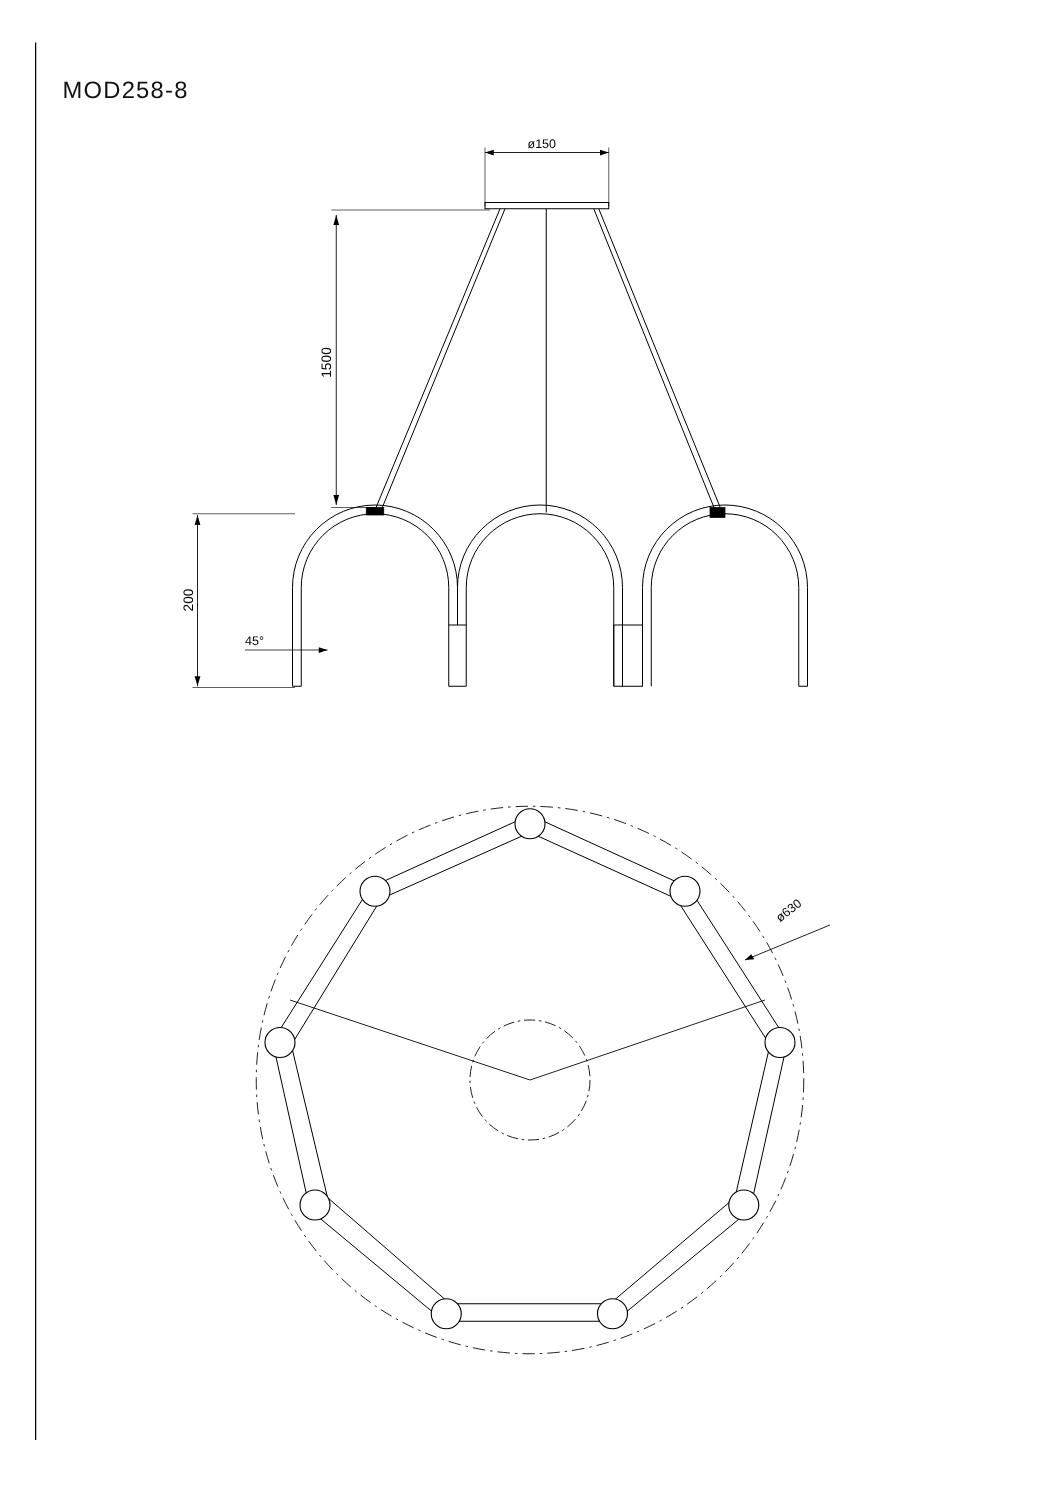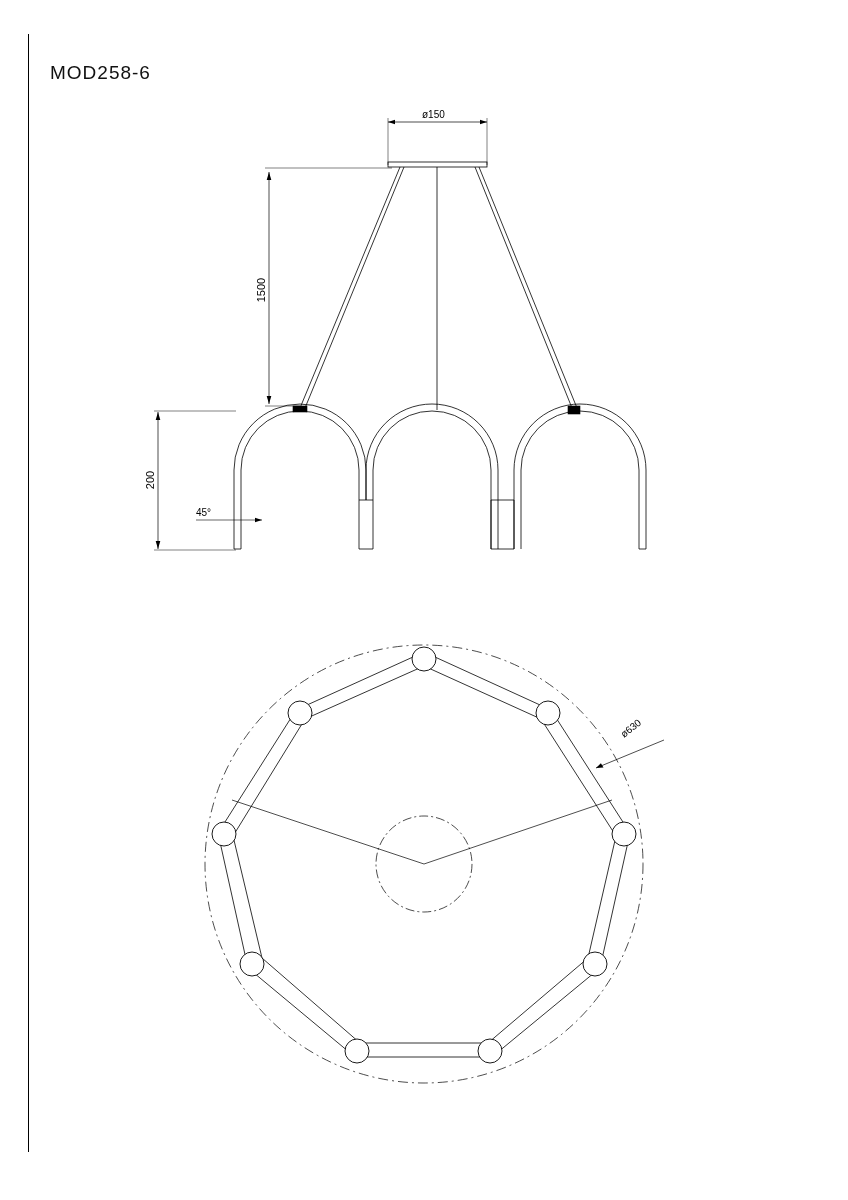--- a/index.html
+++ b/index.html
@@ -57,21 +57,21 @@
     fill: #000000;
   }
 </style>
 </head>
 <body>
 
 <div class="sheet">
 
   <div class="border-line"></div>
 
-  <div class="title-code">MOD258-6</div>
+  <div class="title-code">MOD258-8</div>
 
   <svg class="drawing" viewBox="0 0 848 1200">
 
     <g>
 
       <g>
         <line x1="388" y1="122" x2="487" y2="122" stroke="#000" stroke-width="0.7"></line>
         <path d="M388,122 l7,-2.3 l0,4.6 z" fill="#000"></path>
         <path d="M487,122 l-7,-2.3 l0,4.6 z" fill="#000"></path>
         <line x1="388" y1="118" x2="388" y2="165" stroke="#000" stroke-width="0.5"></line>

